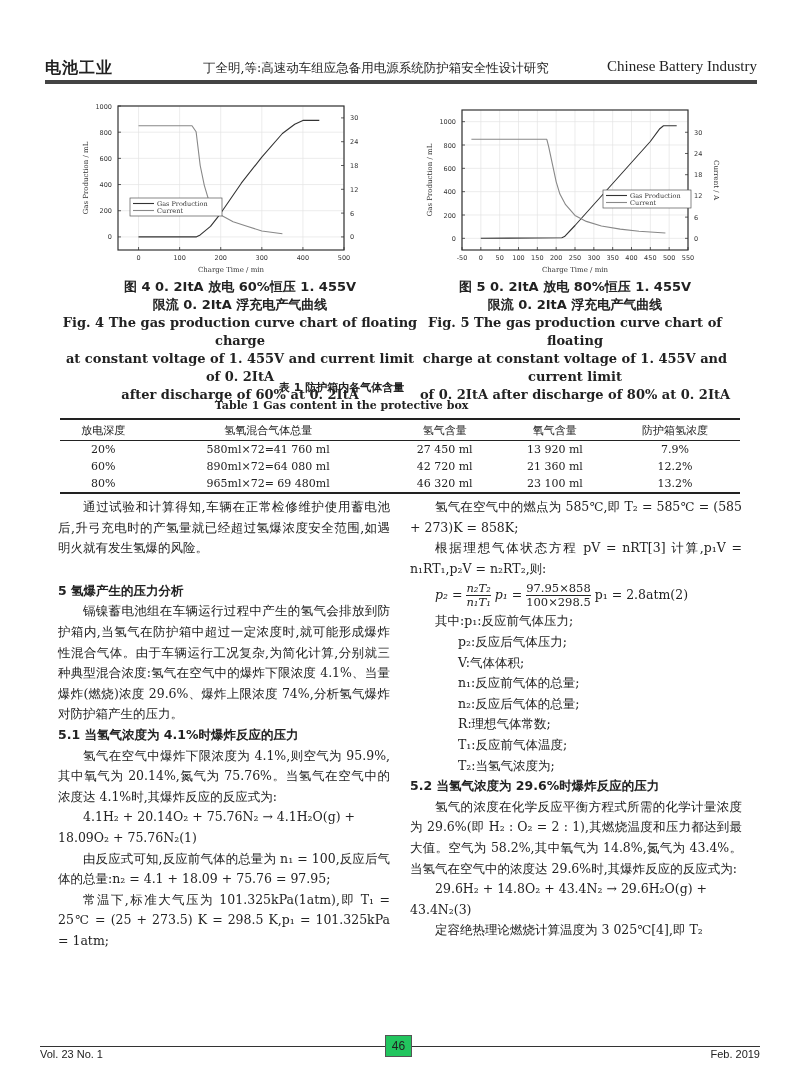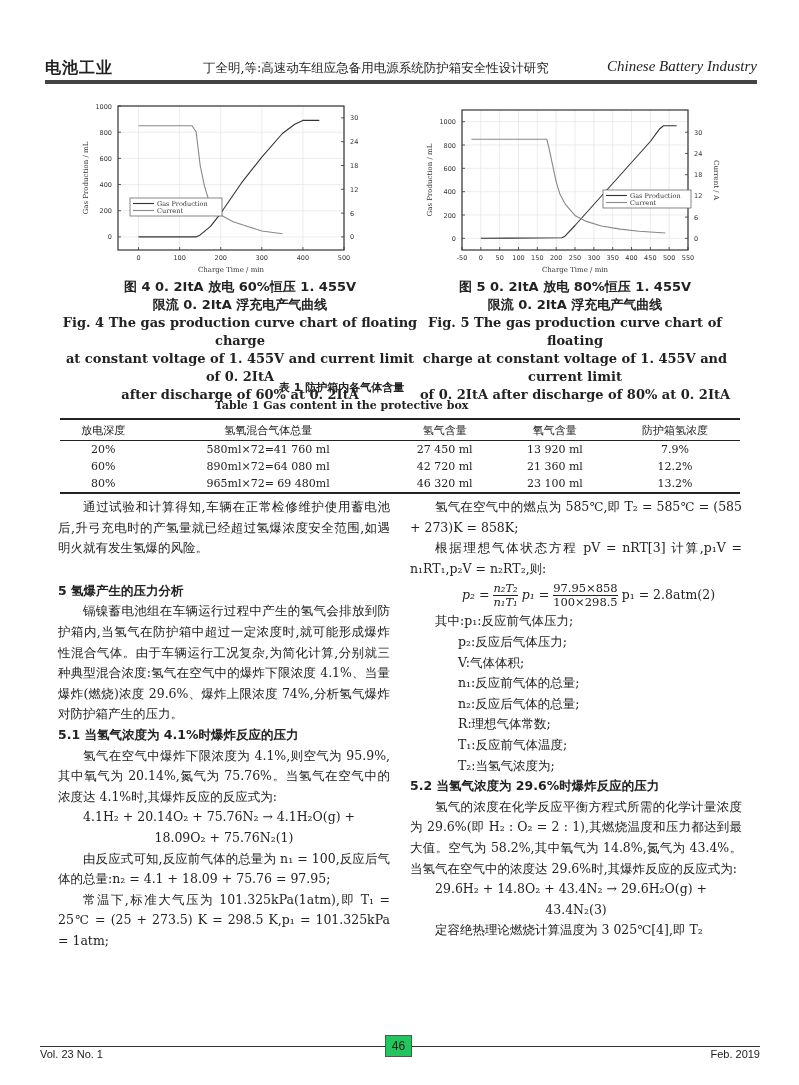--- a/index.html
+++ b/index.html
@@ -1,35 +1,35 @@
 <!DOCTYPE html>
 <html><head>
 <meta charset="utf-8">
 <style>
   html,body{margin:0;padding:0;background:#fff;}
   body{width:799px;height:1085px;position:relative;overflow:hidden;font-family:"DejaVu Serif","Liberation Serif",serif;color:#222;}
   .hdr{position:absolute;left:45px;top:58px;width:712px;height:20px;}
   .hdr .j{position:absolute;left:0;top:0;font-weight:bold;font-size:16px;letter-spacing:1px;}
   .hdr .t{position:absolute;left:158px;top:2px;font-size:12.5px;}
-  .hdr .e{position:absolute;right:0;top:0;font-style:italic;font-size:15px;font-family:"Liberation Serif",serif;}
+  .hdr .e{position:absolute;right:0;top:0;font-size:15px;font-family:"Liberation Serif",serif;}
   .hdr-rule{position:absolute;left:45px;top:80px;width:712px;height:4px;background:#444;}
   .fig{position:absolute;}
   .fig svg{display:block;}
   .cap{position:absolute;text-align:center;font-size:13px;line-height:18px;font-weight:bold;}
   .cap .cn{font-family:"DejaVu Sans",sans-serif;}
   .tbl-title{position:absolute;left:0;width:683px;text-align:center;font-size:11px;font-weight:bold;}
   table.gas{position:absolute;left:60px;top:418px;width:680px;border-collapse:collapse;font-size:11px;}
   table.gas th{font-weight:normal;padding:2px 0;border-top:2px solid #222;border-bottom:1px solid #222;height:16px;font-family:"DejaVu Sans",sans-serif;}
   table.gas td{text-align:center;height:17px;padding:0;}
   table.gas tr:last-child td{border-bottom:2px solid #222;}
   .col{position:absolute;font-size:12.5px;line-height:20.6px;text-align:justify;}
   .col p{margin:0;}
   .ind{text-indent:2em;}
   .sec{font-weight:bold;font-family:"DejaVu Sans",sans-serif;}
-  .eqn{display:flex;justify-content:center;}
+  .eqn{display:flex;justify-content:flex-start;}
   .vardef{padding-left:48px;}
   .frac{display:inline-block;vertical-align:middle;text-align:center;font-style:italic;font-size:11.5px;line-height:13px;}
   .frac span{display:block;}
   .frac .num{border-bottom:1px solid #222;}
   .ftr{position:absolute;left:40px;top:1030px;width:720px;height:30px;font-family:"Liberation Sans",sans-serif;font-size:11px;}
   .ftr .rule{position:absolute;left:0;top:16px;width:720px;height:1px;background:#333;}
   .ftr .vol{position:absolute;left:0;top:18px;}
   .ftr .date{position:absolute;right:0;top:18px;}
   .ftr .pg{position:absolute;left:345px;top:5px;width:25px;height:20px;border:1px solid #555;background:#22c55e;text-align:center;line-height:20px;font-size:12px;}
 </style>

